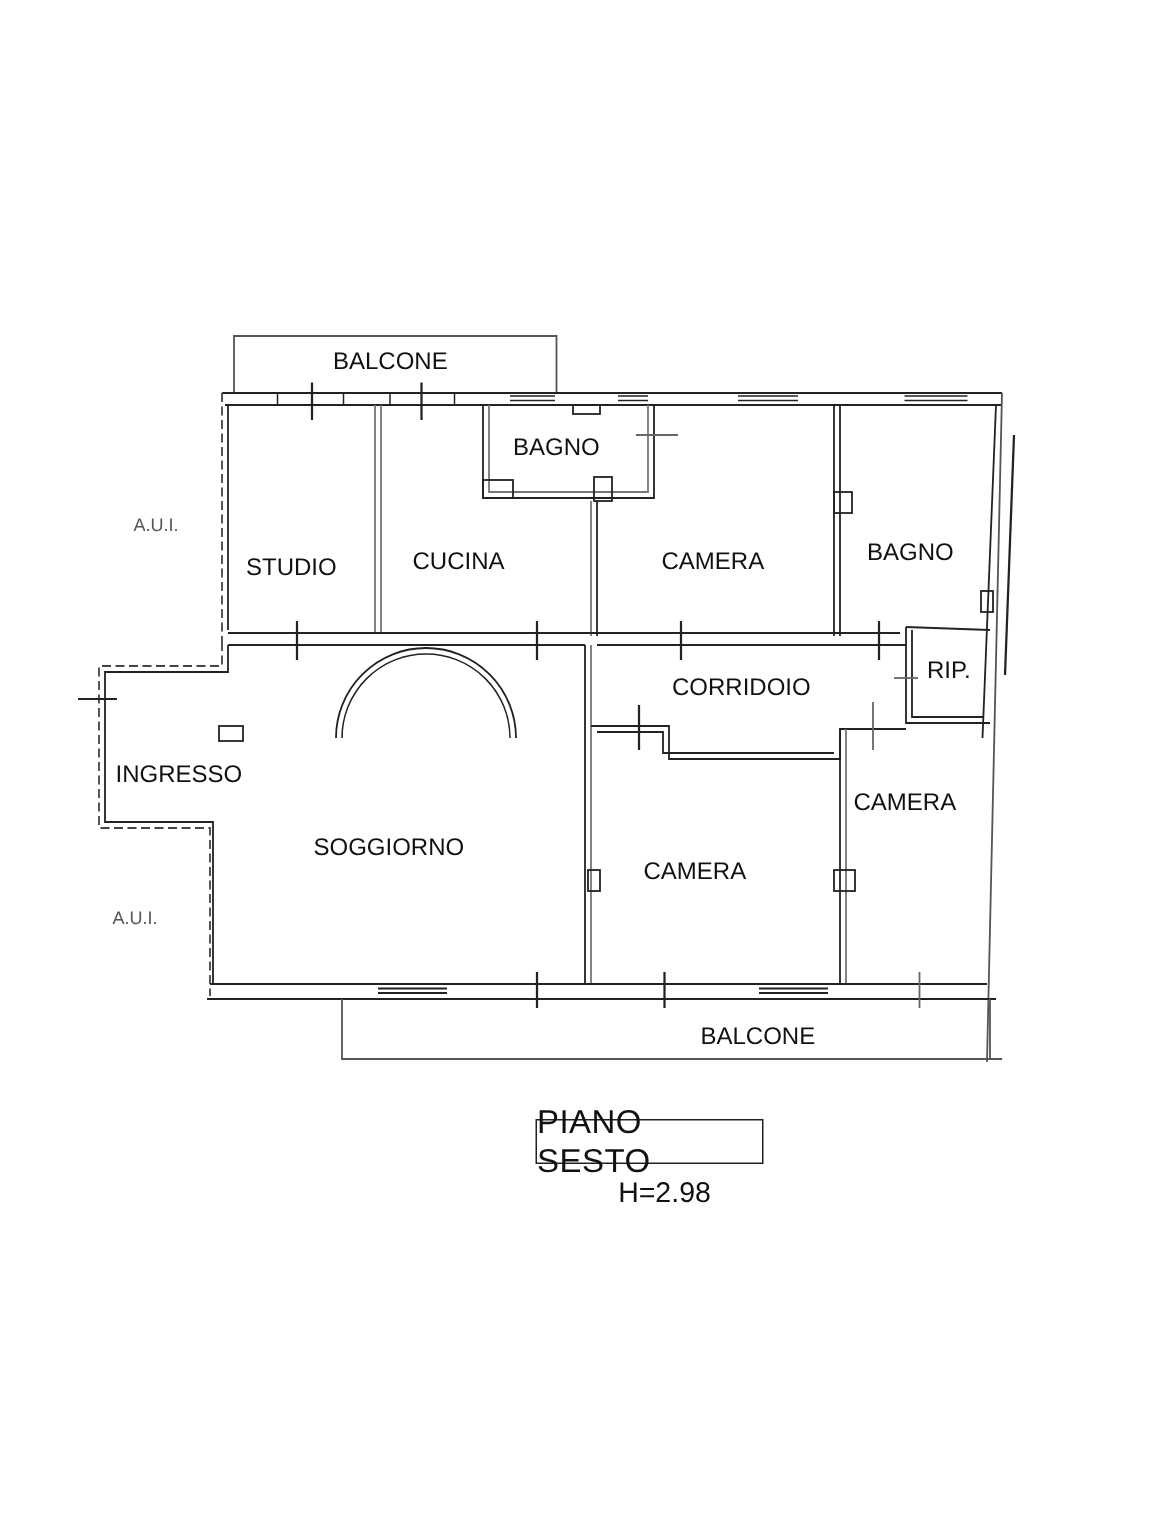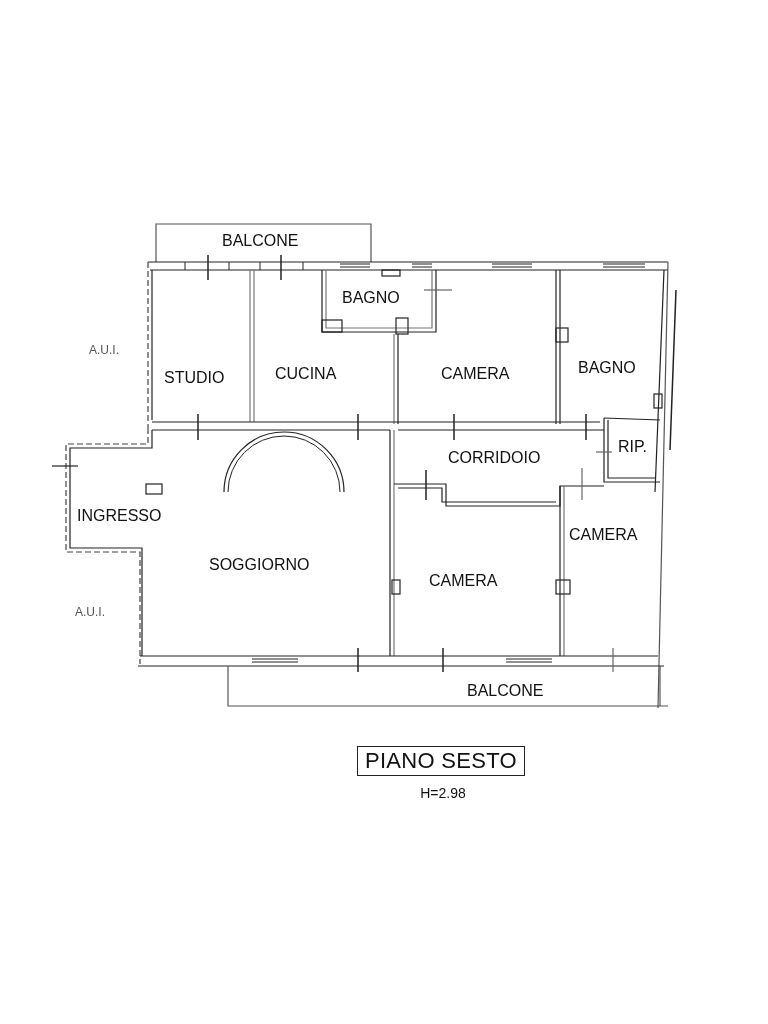--- a/index.html
+++ b/index.html
@@ -1,21 +1,21 @@
 <!DOCTYPE html>
 <html><head>
 <meta charset="utf-8">
 <style>
   html, body { margin:0; padding:0; background:#ffffff; }
   body { width:768px; height:1024px; position:relative; overflow:hidden; font-family:"Liberation Sans", sans-serif; }
   #plan { position:absolute; left:0; top:0; width:768px; height:1024px; }
   .lbl { font-family:"Liberation Sans", sans-serif; fill:#111; font-size:16px; }
   .lbl-small { font-family:"Liberation Sans", sans-serif; fill:#555; font-size:12px; }
-  .title-box { position:absolute; left:357px; top:746px; width:168px; height:30px; border:1px solid #222; box-sizing:border-box; display:flex; align-items:center; justify-content:center; font-size:22px; color:#111; letter-spacing:0.3px; }
-  .height-lbl { position:absolute; left:368px; top:785px; width:150px; text-align:center; font-size:14px; color:#111; }
+  .title-box { position:absolute; left:357px; top:746px; width:152px; height:30px; border:1px solid #222; box-sizing:border-box; display:flex; align-items:center; justify-content:center; font-size:22px; color:#111; letter-spacing:0.3px; }
+  .height-lbl { position:absolute; left:368px; top:785px; width:150px; text-align:center; font-size:19px; color:#111; }
 </style>
 </head>
 <body>
 
 <svg id="plan" viewBox="0 0 768 1024" xmlns="http://www.w3.org/2000/svg">
   <g fill="none" stroke="#222" stroke-width="1.2">
 
     <g>
       <polyline points="156,262 156,224 371,224 371,262" stroke="#555"></polyline>
     </g>

